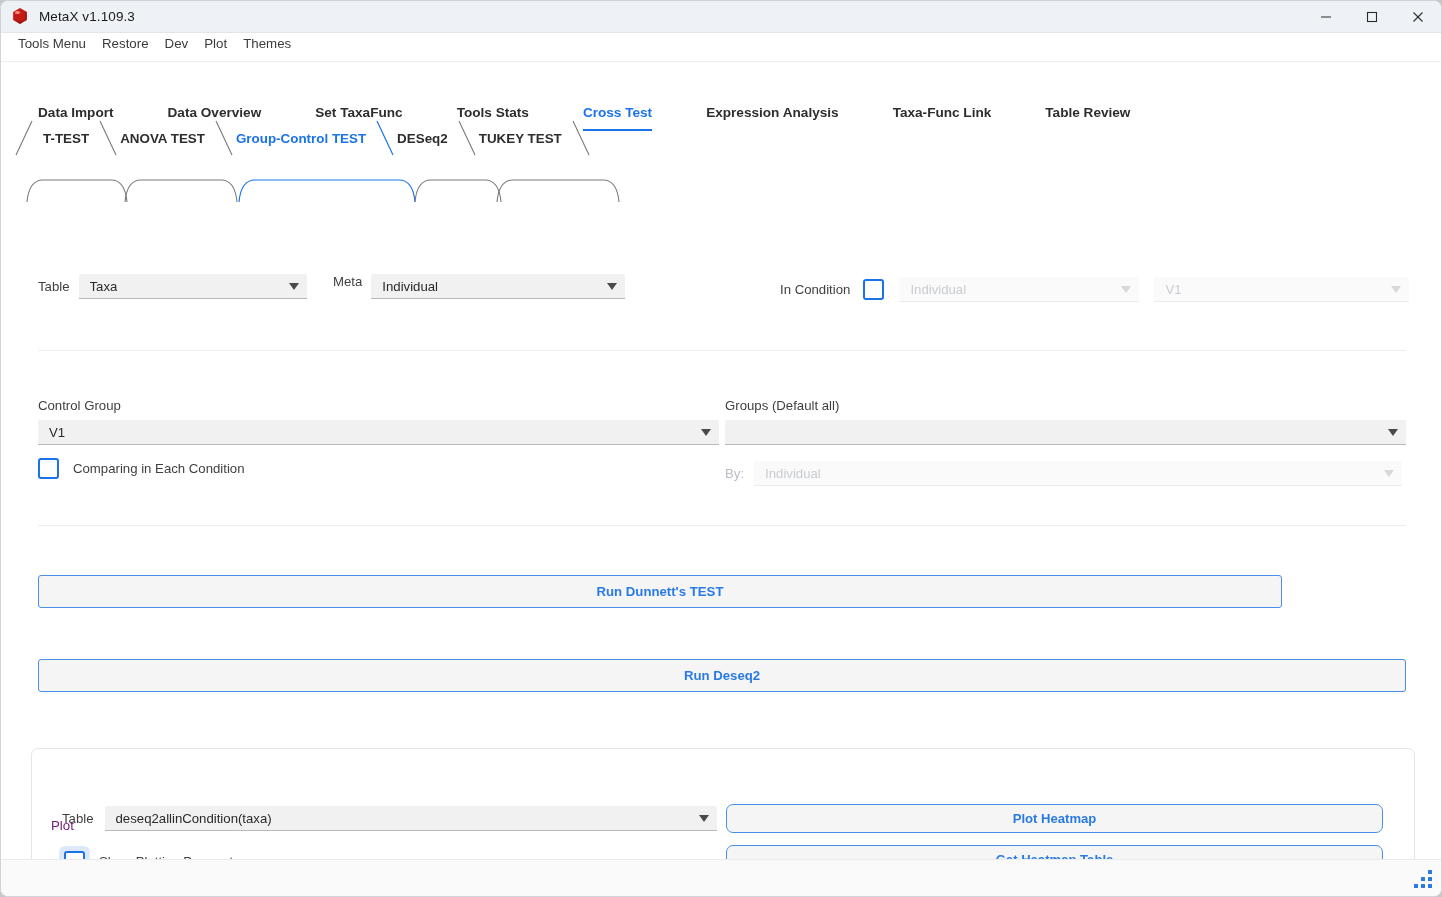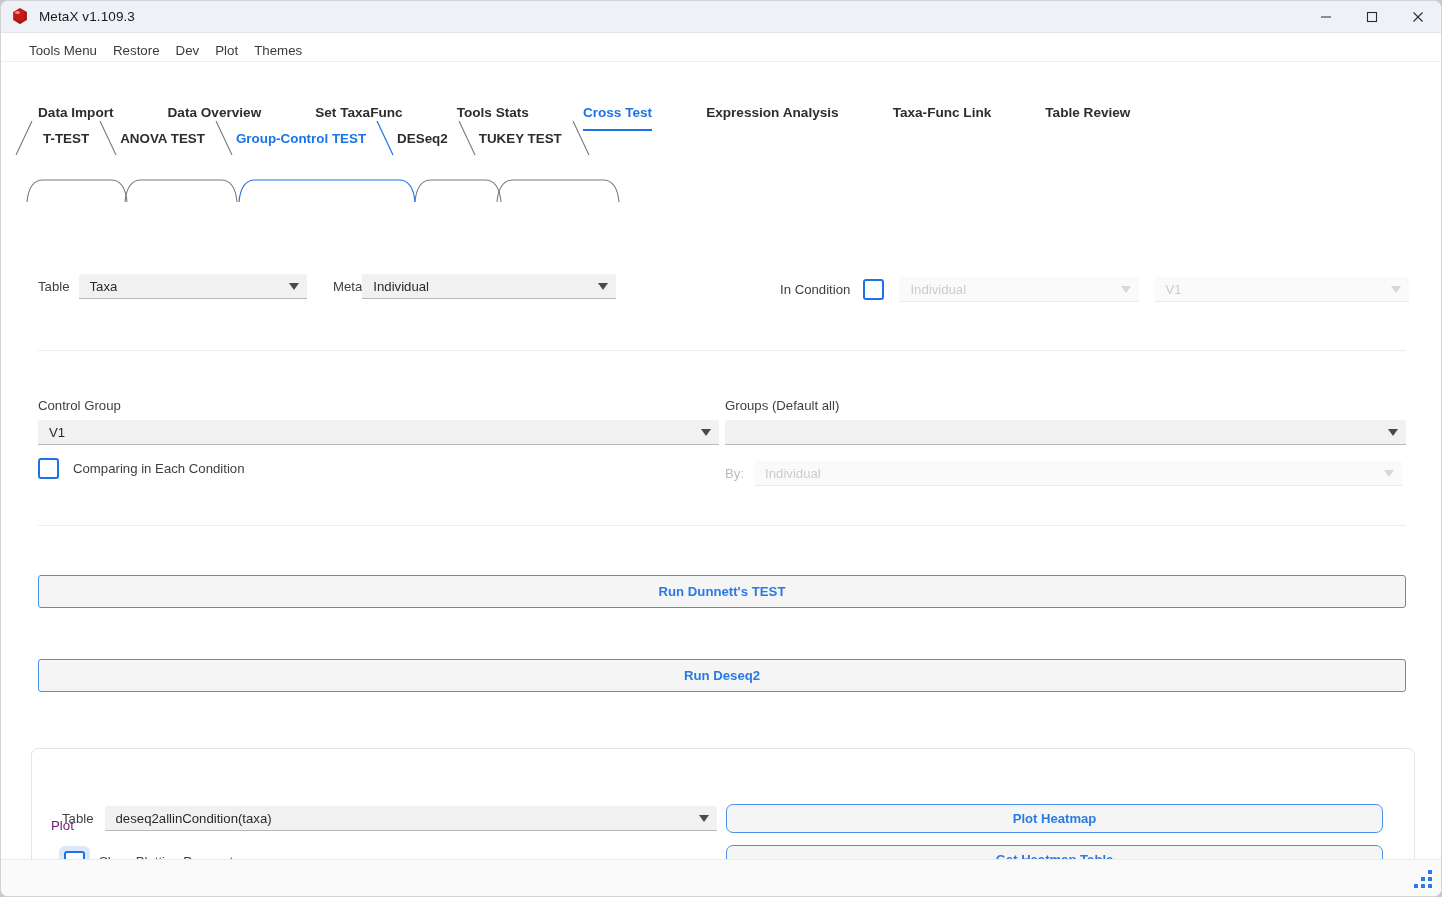--- a/index.html
+++ b/index.html
@@ -50,22 +50,22 @@
   .win-btn {
     width: 46px; height: 32px;
     display: flex; align-items: center; justify-content: center;
     color: #2c2c2c;
   }
   .win-btn svg { display: block; }
 
   
   .menubar {
     height: 29px; flex: 0 0 29px;
-    display: flex; align-items: flex-end;
-    padding-left: 20px;
+    display: flex; align-items: flex-start;
+    padding-left: 9px;
     background: #ffffff;
     border-bottom: 1px solid #eceef1;
   }
   .menu-item {
     font-size: 13.3px; color: #3b3b3b;
     padding: 3px 8px; border-radius: 3px;
     white-space: nowrap;
   }
 
   
@@ -322,21 +322,21 @@
       <path d="M472 24 Q474 2 488 2 L578 2 Q592 2 594 24" fill="none" stroke="#7a7a7a" stroke-width="1.1"></path>
     </svg>
 
     <div style="position:absolute;left:37px;top:212px;display:flex;align-items:center;gap:9px;">
       <span class="lbl">Table</span>
       <div class="combo" style="width:228px">
         <span class="val">Taxa</span>
         <span class="caret"></span>
       </div>
     </div>
-    <div style="position:absolute;left:332px;top:212px;display:flex;align-items:center;">
+    <div style="position:absolute;left:332px;top:212px;display:flex;align-items:flex-start;gap:9px;">
       <span class="lbl">Meta</span>
       <div class="combo" style="width:254px">
         <span class="val">Individual</span>
         <span class="caret"></span>
       </div>
     </div>
 
     <div style="position:absolute;left:779px;top:212px;display:flex;align-items:center;">
       <span class="lbl">In Condition</span>
       <span class="cbox-wrap" style="margin-left:8px">
@@ -378,21 +378,21 @@
         <span class="lbl muted">By:</span>
         <div class="combo disabled" style="width:648px;margin-left:10px">
           <span class="val">Individual</span>
           <span class="caret"></span>
         </div>
       </div>
     </div>
 
     <div class="divider" style="left:37px;top:463px;width:1368px"></div>
 
-    <div class="btn-wide" style="left:37px;top:513px;width:1368px;height:33px">Run Dunnett's TEST</div>
+    <div class="btn-wide" style="left:37px;top:513px;width:1244px;height:33px">Run Dunnett's TEST</div>
     <div class="btn-wide" style="left:37px;top:597px;width:1368px;height:33px">Run Deseq2</div>
 
     <div class="plot-panel" style="left:30px;top:686px;width:1384px;height:152px"></div>
     <div class="plot-title" style="left:50px;top:708px">Plot</div>
 
     <div style="position:absolute;left:61px;top:744px;display:flex;align-items:center;gap:11px;">
       <span class="lbl">Table</span>
       <div class="combo" style="width:612px">
         <span class="val">deseq2allinCondition(taxa)</span>
         <span class="caret"></span>

